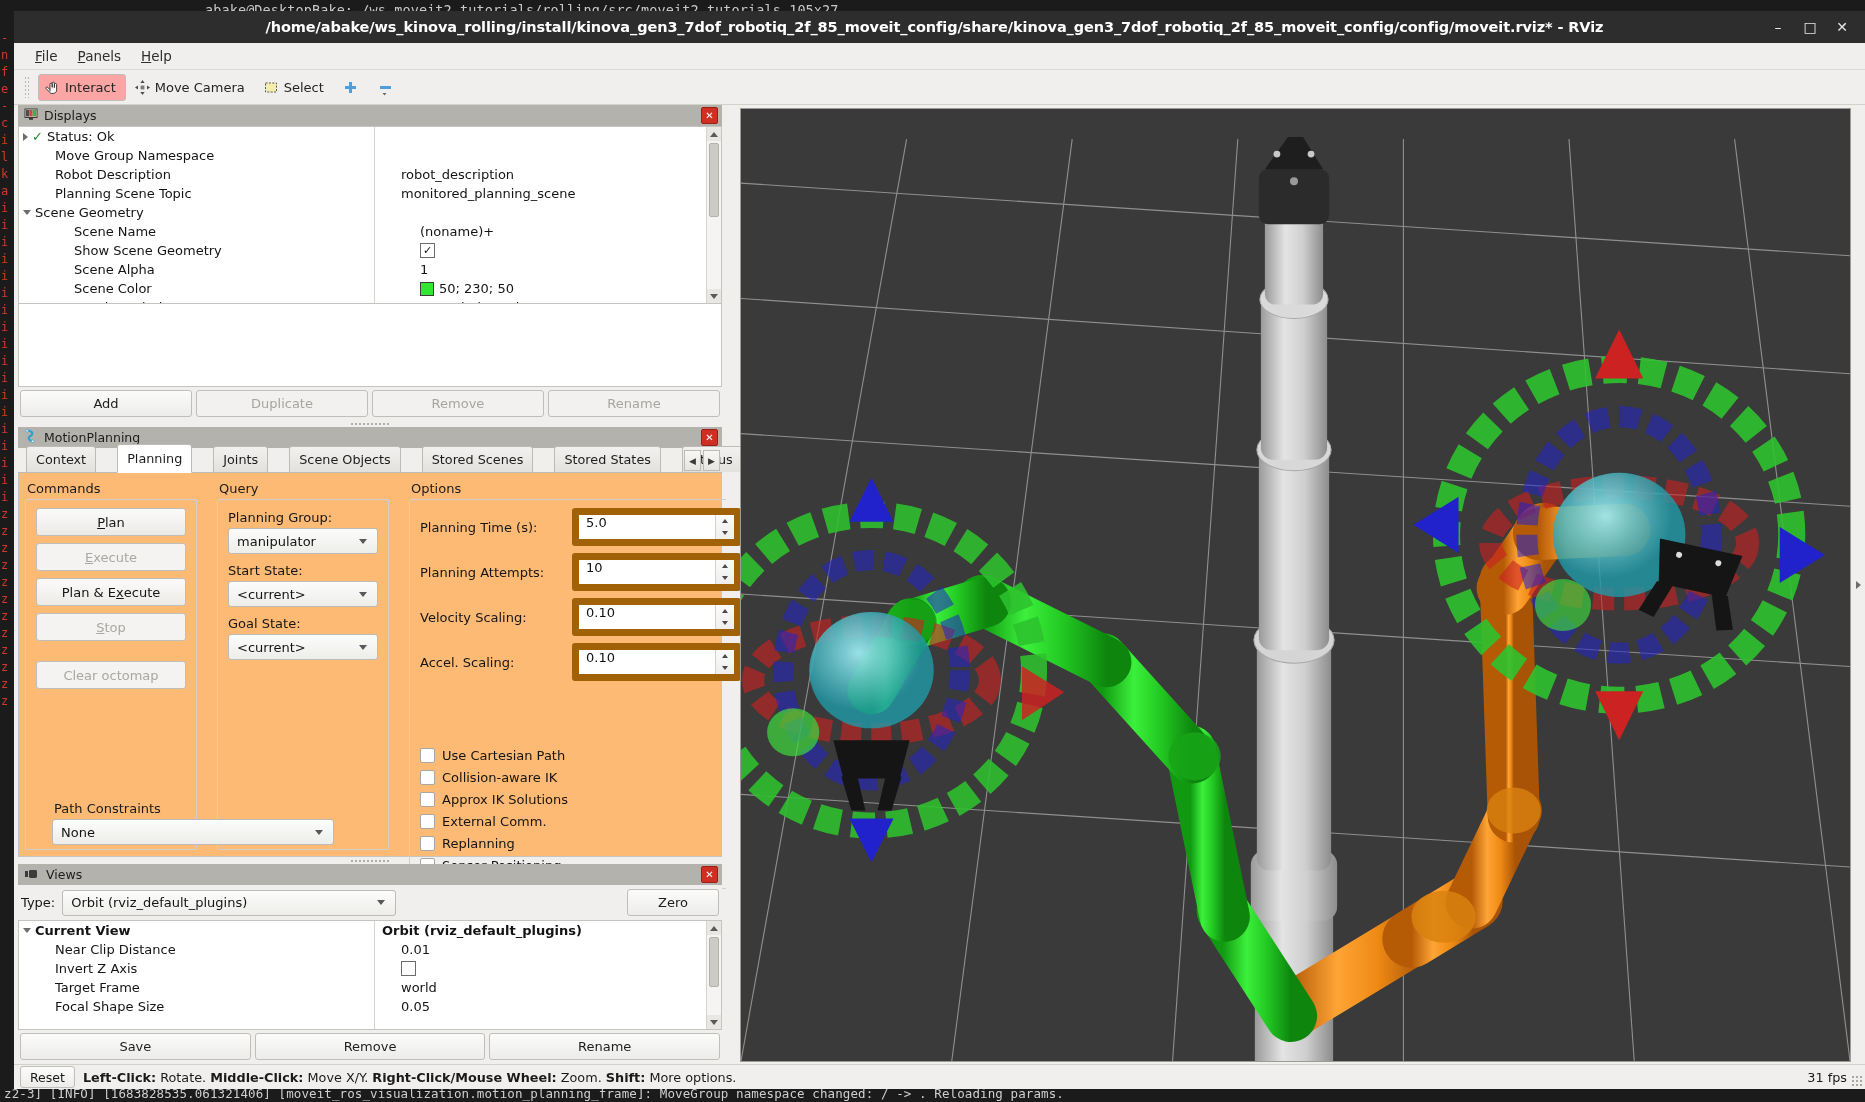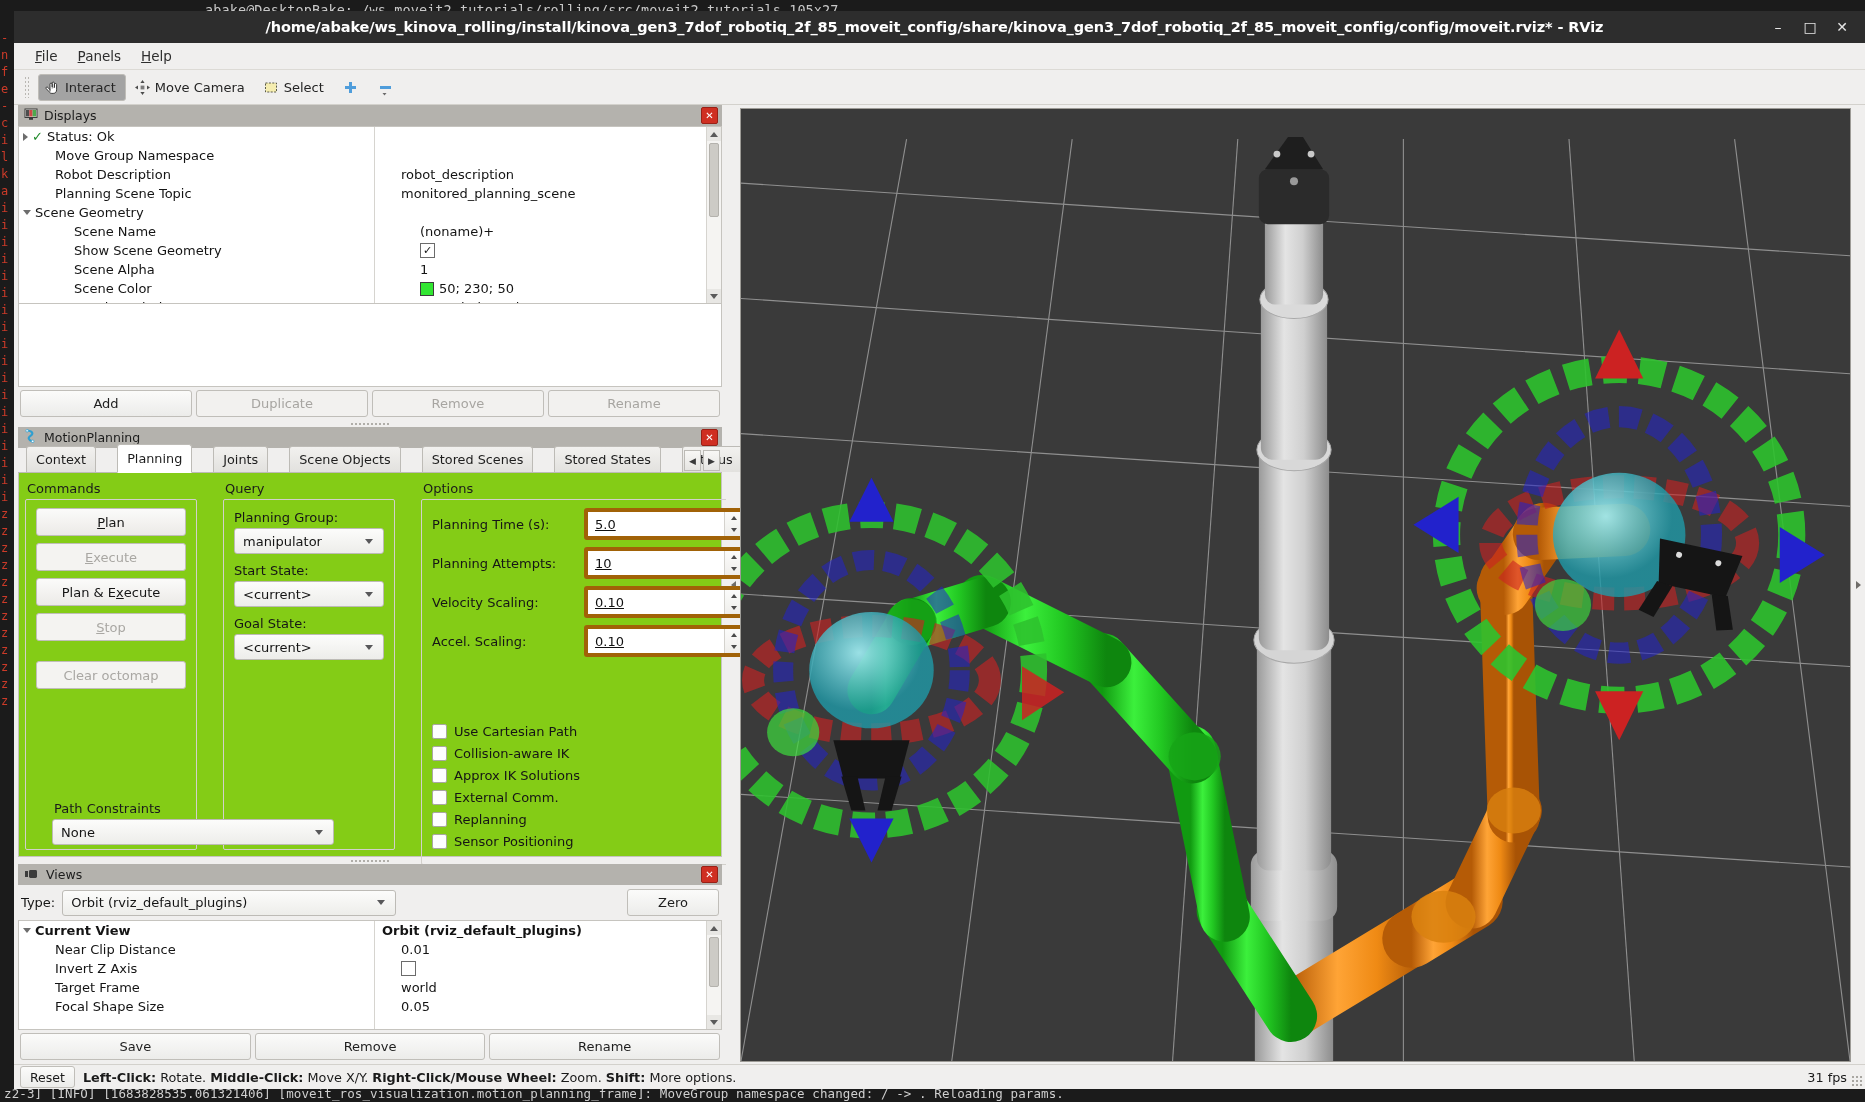--- a/index.html
+++ b/index.html
@@ -105,21 +105,21 @@
     background-image: radial-gradient(#b9b7b2 1px, transparent 1px);
     background-size: 3px 4px;
   }
   .tool {
     display: flex; align-items: center; gap: 4px;
     padding: 4px 9px 4px 5px;
     font-size: 13px; color: #252525;
     border: 1px solid transparent; border-radius: 3px;
   }
   .tool.active {
-    background: #a3a3a3;
+    background: #fca5a5;
     border: 1px solid #bfbdb8;
   }
   .tool svg { display: block; }
 
   
   #body {
     flex: 1; display: flex;
     min-height: 0;
     background: #f0efee;
   }
@@ -291,27 +291,27 @@
   .tab-scroll div {
     width: 15px; height: 19px;
     border: 1px solid #bdbbb6;
     background: linear-gradient(#f8f7f5,#e6e5e2);
     display: flex; align-items: center; justify-content: center;
     font-size: 9px; color: #3a3a3a;
   }
 
   
   .planpanel {
-    background: #84cc16;
+    background: #fdba74;
     border: 1px solid #c6c4bf;
     border-top: none;
     flex: 1;
     display: flex;
     padding: 8px 6px 6px 6px;
-    gap: 26px;
+    gap: 20px;
     min-height: 0;
   }
   .colgrp { display: flex; flex-direction: column; }
   .grp-title {
     font-size: 13px; color: #1b1b1b; margin-bottom: 3px; padding-left: 2px;
   }
   .grp-box {
     border: 1px solid #d2d0cb;
     border-radius: 2px;
     padding: 8px 10px;
@@ -352,27 +352,26 @@
   }
   .opt-row {
     display: flex; align-items: center;
     margin-bottom: 7px;
   }
   .opt-row label {
     width: 152px; font-size: 13px; color: #161616;
   }
   .spin {
     width: 148px; height: 24px;
-    border: 4px solid #a16207; border-radius: 3px;
+    border: 7px solid #a16207; border-radius: 3px;
     background: #ffffff;
-    display: flex; align-items: center;
+    display: flex; 
     font-size: 13px; color: #111;
     padding-left: 7px;
     position: relative;
-    text-decoration: underline;
   }
   .spin .val { flex: 1; }
   .spin .spinbtns {
     width: 18px; height: 100%;
     border-left: 1px solid #d4d2cd;
     display: flex; flex-direction: column;
     background: linear-gradient(#fbfbfa,#efeeeb);
   }
   .spin .spinbtns > div {
     flex: 1; display: flex; align-items: center; justify-content: center;

